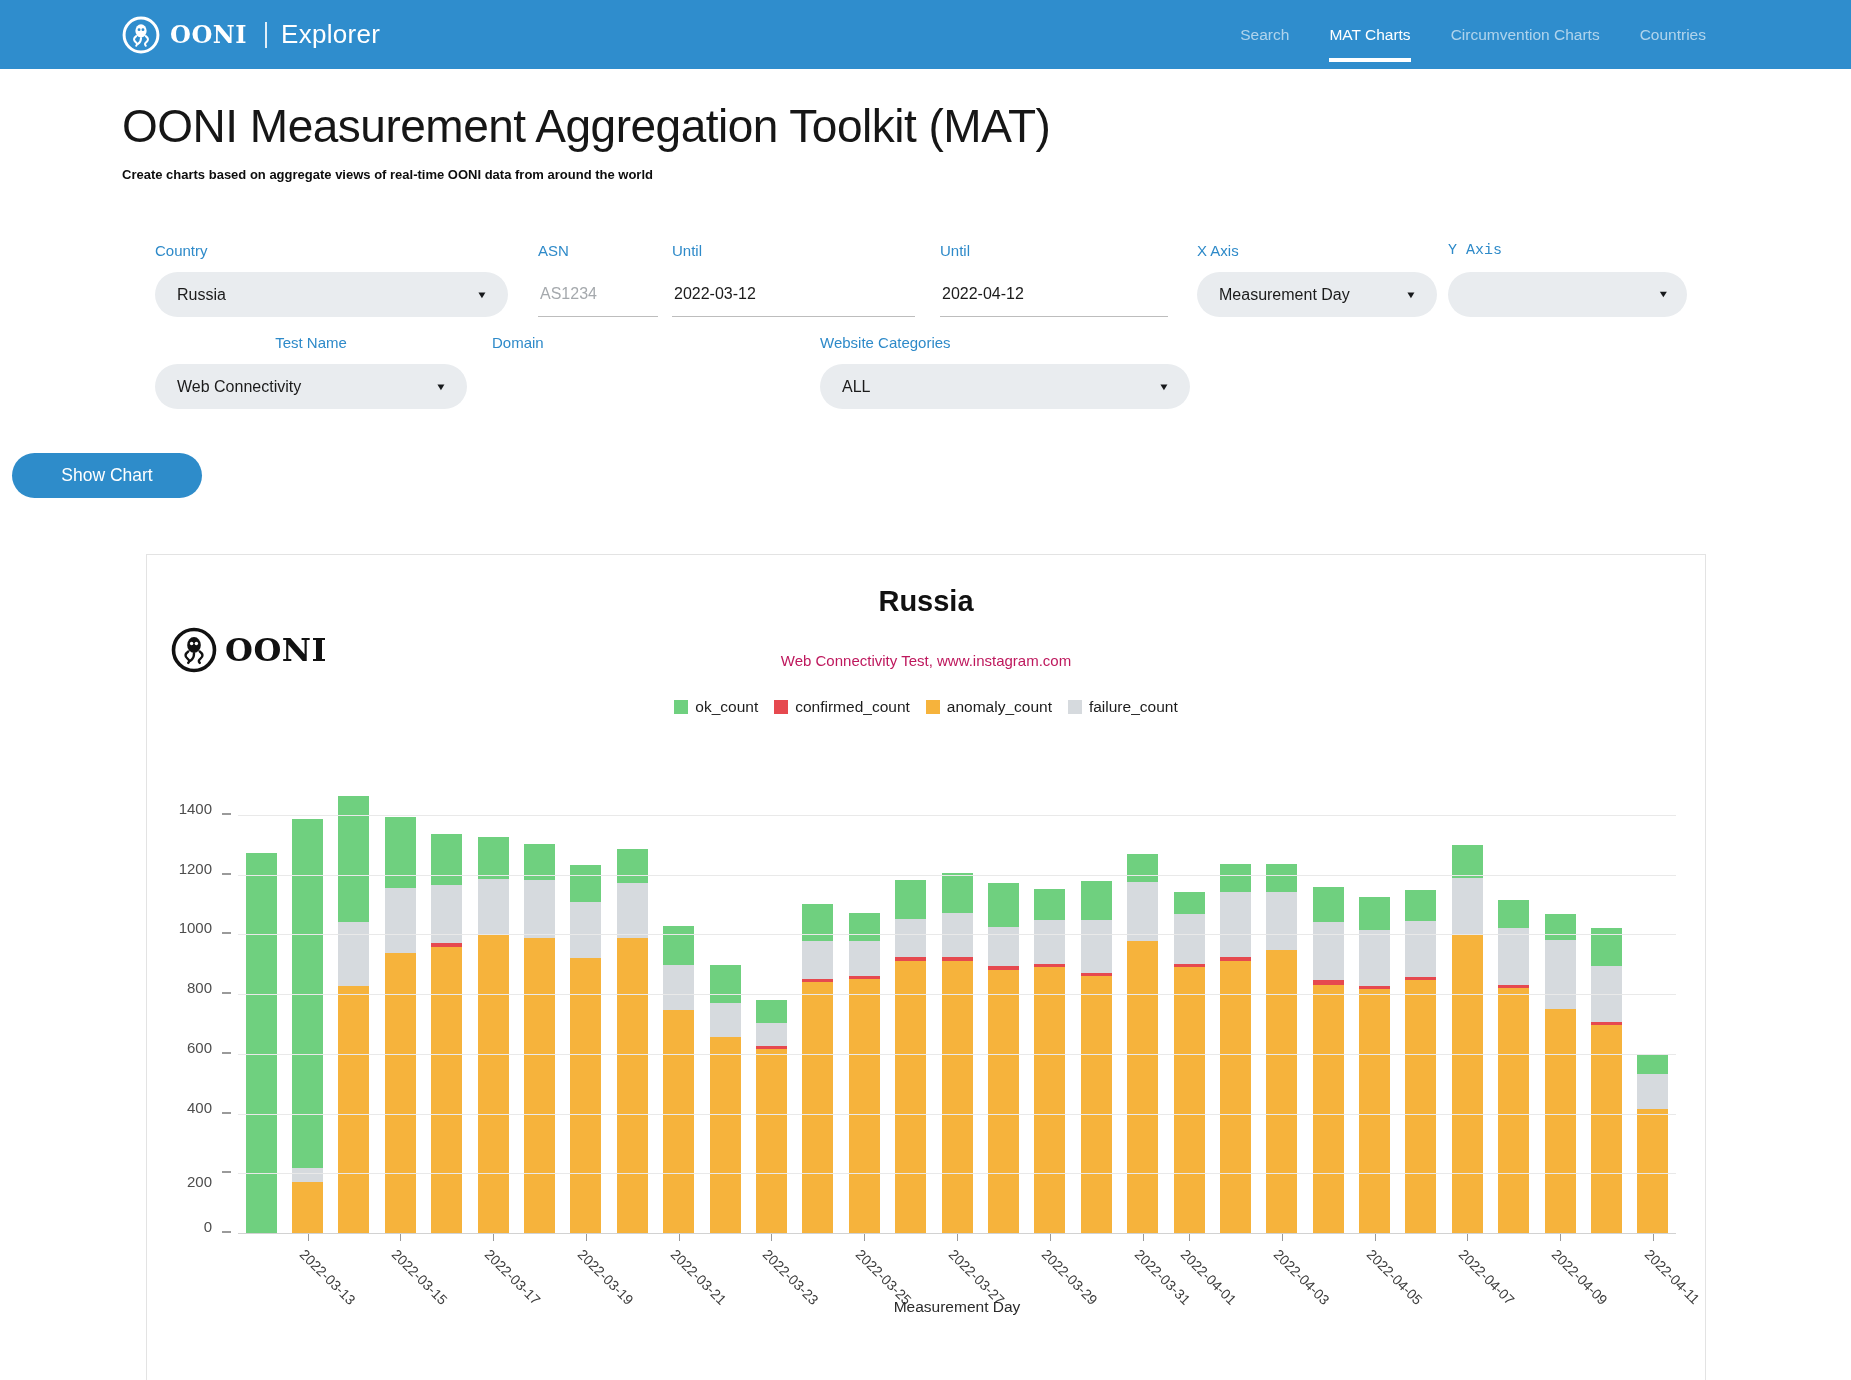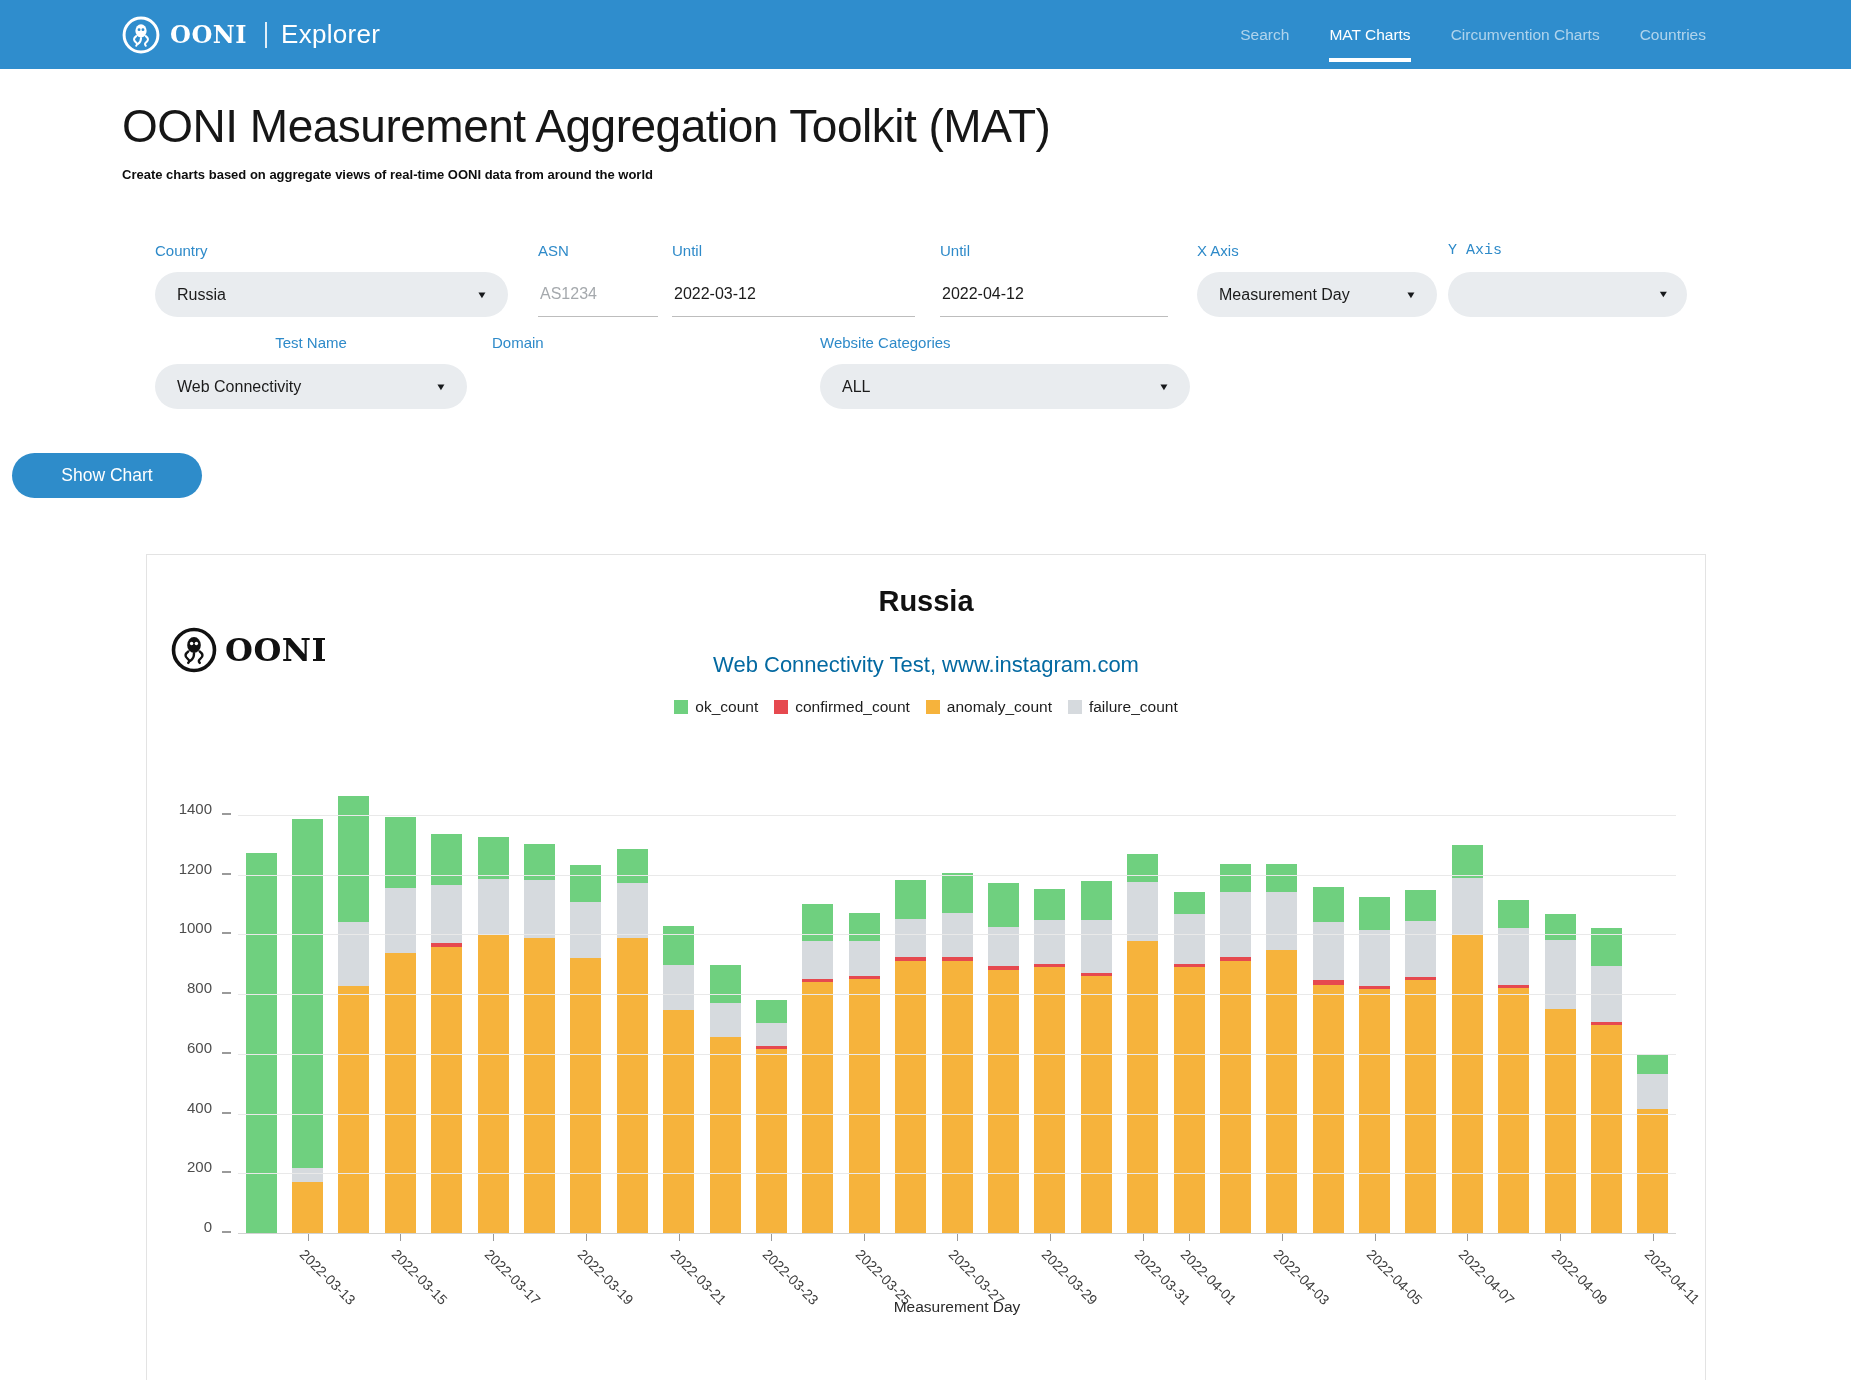--- a/index.html
+++ b/index.html
@@ -56,21 +56,21 @@
   .card { position:absolute; left:146px; top:554px; width:1560px; height:1000px;
     background:#fff; border:1px solid #e3e3e3; }
   .chart-brand { position:absolute; left:24px; top:72px; display:flex; align-items:center;
     gap:8px; color:#111; }
   .chart-brand-icon { width:46px; height:46px; color:#111; }
   .chart-brand-name { font-family:"DejaVu Serif", serif; font-weight:bold; font-size:32px;
     letter-spacing:.5px; }
   .chart-title { position:absolute; top:30px; left:0; right:0; text-align:center;
     font-size:29px; font-weight:bold; color:#111; }
   .chart-subtitle { position:absolute; top:97px; left:0; right:0; text-align:center;
-    font-size:22px; color:#0369a1; }
+    font-size:15px; color:#be185d; }
   .legend { position:absolute; top:143px; left:0; right:0; display:flex;
     justify-content:center; gap:16px; }
   .legend-item { display:flex; align-items:center; gap:7px; font-size:15.5px; color:#1c1c1c; }
   .legend-swatch { width:14px; height:14px; display:inline-block; }
 
   
   .plot { position:absolute; left:91px; top:231px; width:1438px; height:448px; }
   .gridline { position:absolute; left:0; right:0; height:1px; background:#e9e9e9; }
   .gridline.zero { background:#d2d2d2; }
   .ytick-label { position:absolute; left:-88px; width:62px; text-align:right;
@@ -484,21 +484,21 @@
           </div>
           <div class="xtick"></div>
           <div class="xtick-label">2022-04-11</div>
         </div>
       </div>
     <div class="x-axis-title">Measurement Day</div>
   <div class="gridline zero" style="bottom: 0px;"></div>
       <div class="ytick-label" style="bottom: 0px; transform: translateY(50%) translateY(-8px);">0</div>
       <div class="ytick-dash" style="bottom: 0px;"></div>
       <div class="gridline" style="bottom: 59.7333px;"></div>
-      <div class="ytick-label" style="bottom: 60px; transform: translateY(50%) translateY(-8px);">200</div>
+      <div class="ytick-label" style="bottom: 45px; transform: translateY(50%) translateY(-8px);">200</div>
       <div class="ytick-dash" style="bottom: 59.7333px;"></div>
       <div class="gridline" style="bottom: 119.467px;"></div>
       <div class="ytick-label" style="bottom: 119.467px; transform: translateY(50%) translateY(-8px);">400</div>
       <div class="ytick-dash" style="bottom: 119.467px;"></div>
       <div class="gridline" style="bottom: 179.2px;"></div>
       <div class="ytick-label" style="bottom: 179.2px; transform: translateY(50%) translateY(-8px);">600</div>
       <div class="ytick-dash" style="bottom: 179.2px;"></div>
       <div class="gridline" style="bottom: 238.933px;"></div>
       <div class="ytick-label" style="bottom: 238.933px; transform: translateY(50%) translateY(-8px);">800</div>
       <div class="ytick-dash" style="bottom: 238.933px;"></div>

